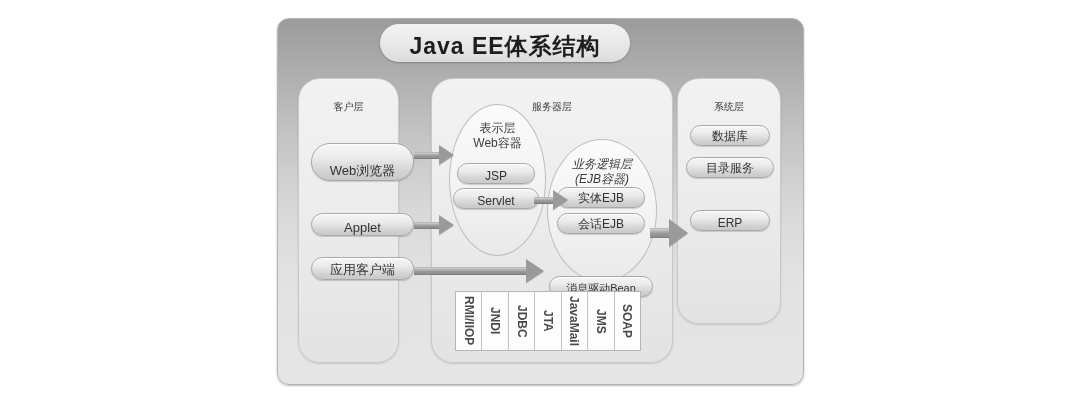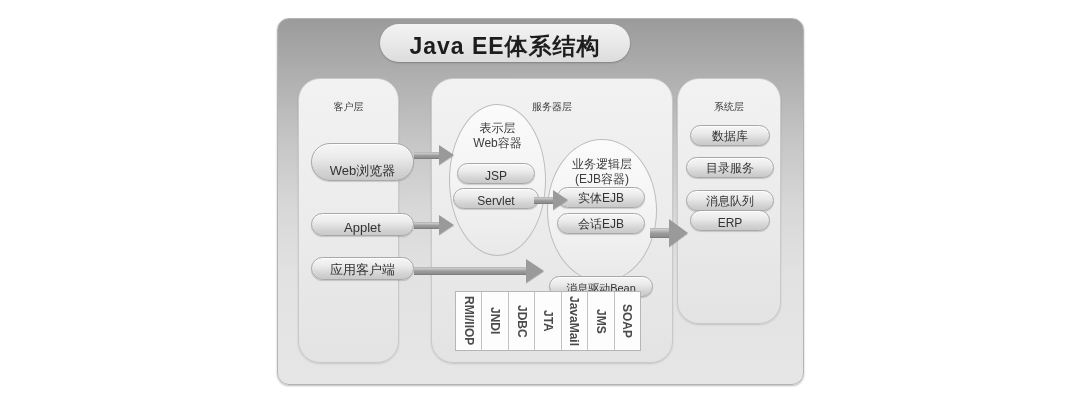--- a/index.html
+++ b/index.html
@@ -73,21 +73,21 @@
     border:1px solid #bdbdbd;
     box-sizing:border-box;
   }
   #web-container-ellipse{left:449px;top:104px;width:97px;height:152px;}
   #ejb-container-ellipse{left:547px;top:139px;width:110px;height:143px;}
   .ellipse-title{
     position:absolute;left:0;right:0;text-align:center;
     font-size:12px;color:#3d3d3d;line-height:15px;white-space:nowrap;
   }
   #web-container-ellipse .ellipse-title{top:16px;}
-  #ejb-container-ellipse .ellipse-title{top:17px;}
+  #ejb-container-ellipse .ellipse-title{top:17px;font-style:italic;}
 
   
   #pill-jsp{left:457px;top:163px;width:78px;height:21px;}
   #pill-servlet{left:453px;top:188px;width:86px;height:21px;}
   #pill-javabean{left:450px;top:213px;width:93px;height:21px;}
   
   #pill-entity-ejb{left:557px;top:187px;width:88px;height:21px;}
   #pill-session-ejb{left:557px;top:213px;width:88px;height:21px;}
   #pill-mdb{left:549px;top:241px;width:104px;height:21px;}
 
@@ -218,23 +218,20 @@
 
   <div class="layer" id="system-layer">
     <div class="layer-title">系统层</div>
   </div>
   <div class="pill small" id="pill-database">
     <span>数据库</span>
   </div>
   <div class="pill small" id="pill-directory">
     <span>目录服务</span>
   </div>
-  <div class="pill small" id="pill-mq">
-    <span>消息队列</span>
-  </div>
   <div class="pill small" id="pill-erp">
     <span>ERP</span>
   </div>
 
   <div class="arrow" id="arrow-browser-to-web">
     <div class="shaft"></div>
     <div class="head"></div>
   </div>
   <div class="arrow" id="arrow-applet-to-web">
     <div class="shaft"></div>

